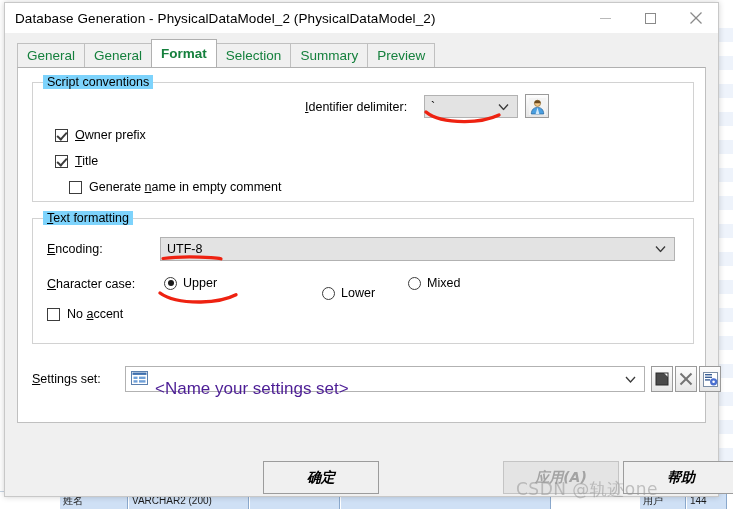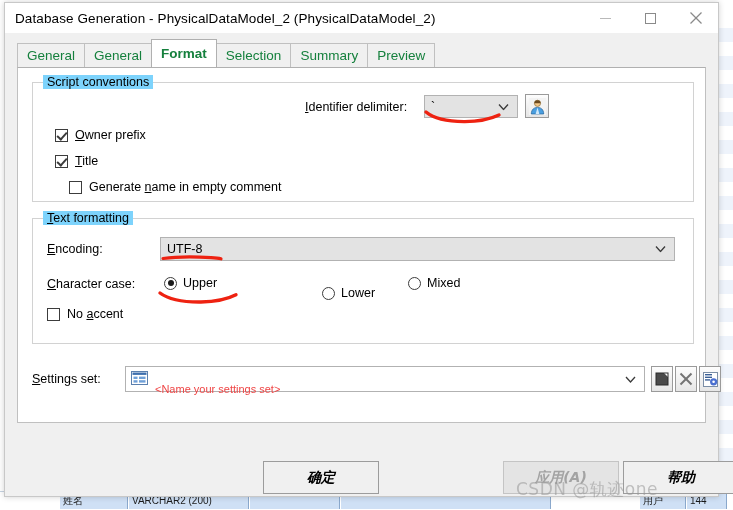--- a/index.html
+++ b/index.html
@@ -245,21 +245,21 @@
     position: absolute;
     background: #ffffff;
     border: 1px solid #b2b2b2;
     box-sizing: border-box;
     display: flex;
     align-items: center;
     padding-left: 5px;
   }
   #settings-combo .ssicon { flex: none; margin-right: 7px; }
   #settings-combo .sstext {
-    font-size: 11px; color: #ef4444; white-space: nowrap; margin-top: 20px;
+    font-size: 17px; color: #4c1d95; white-space: nowrap; margin-top: 20px;
   }
 
   
   .btn {
     position: absolute;
     background: #f0f0f0;
     border: 1px solid #9c9c9c;
     box-sizing: border-box;
     font-size: 14px;
     color: #000;

